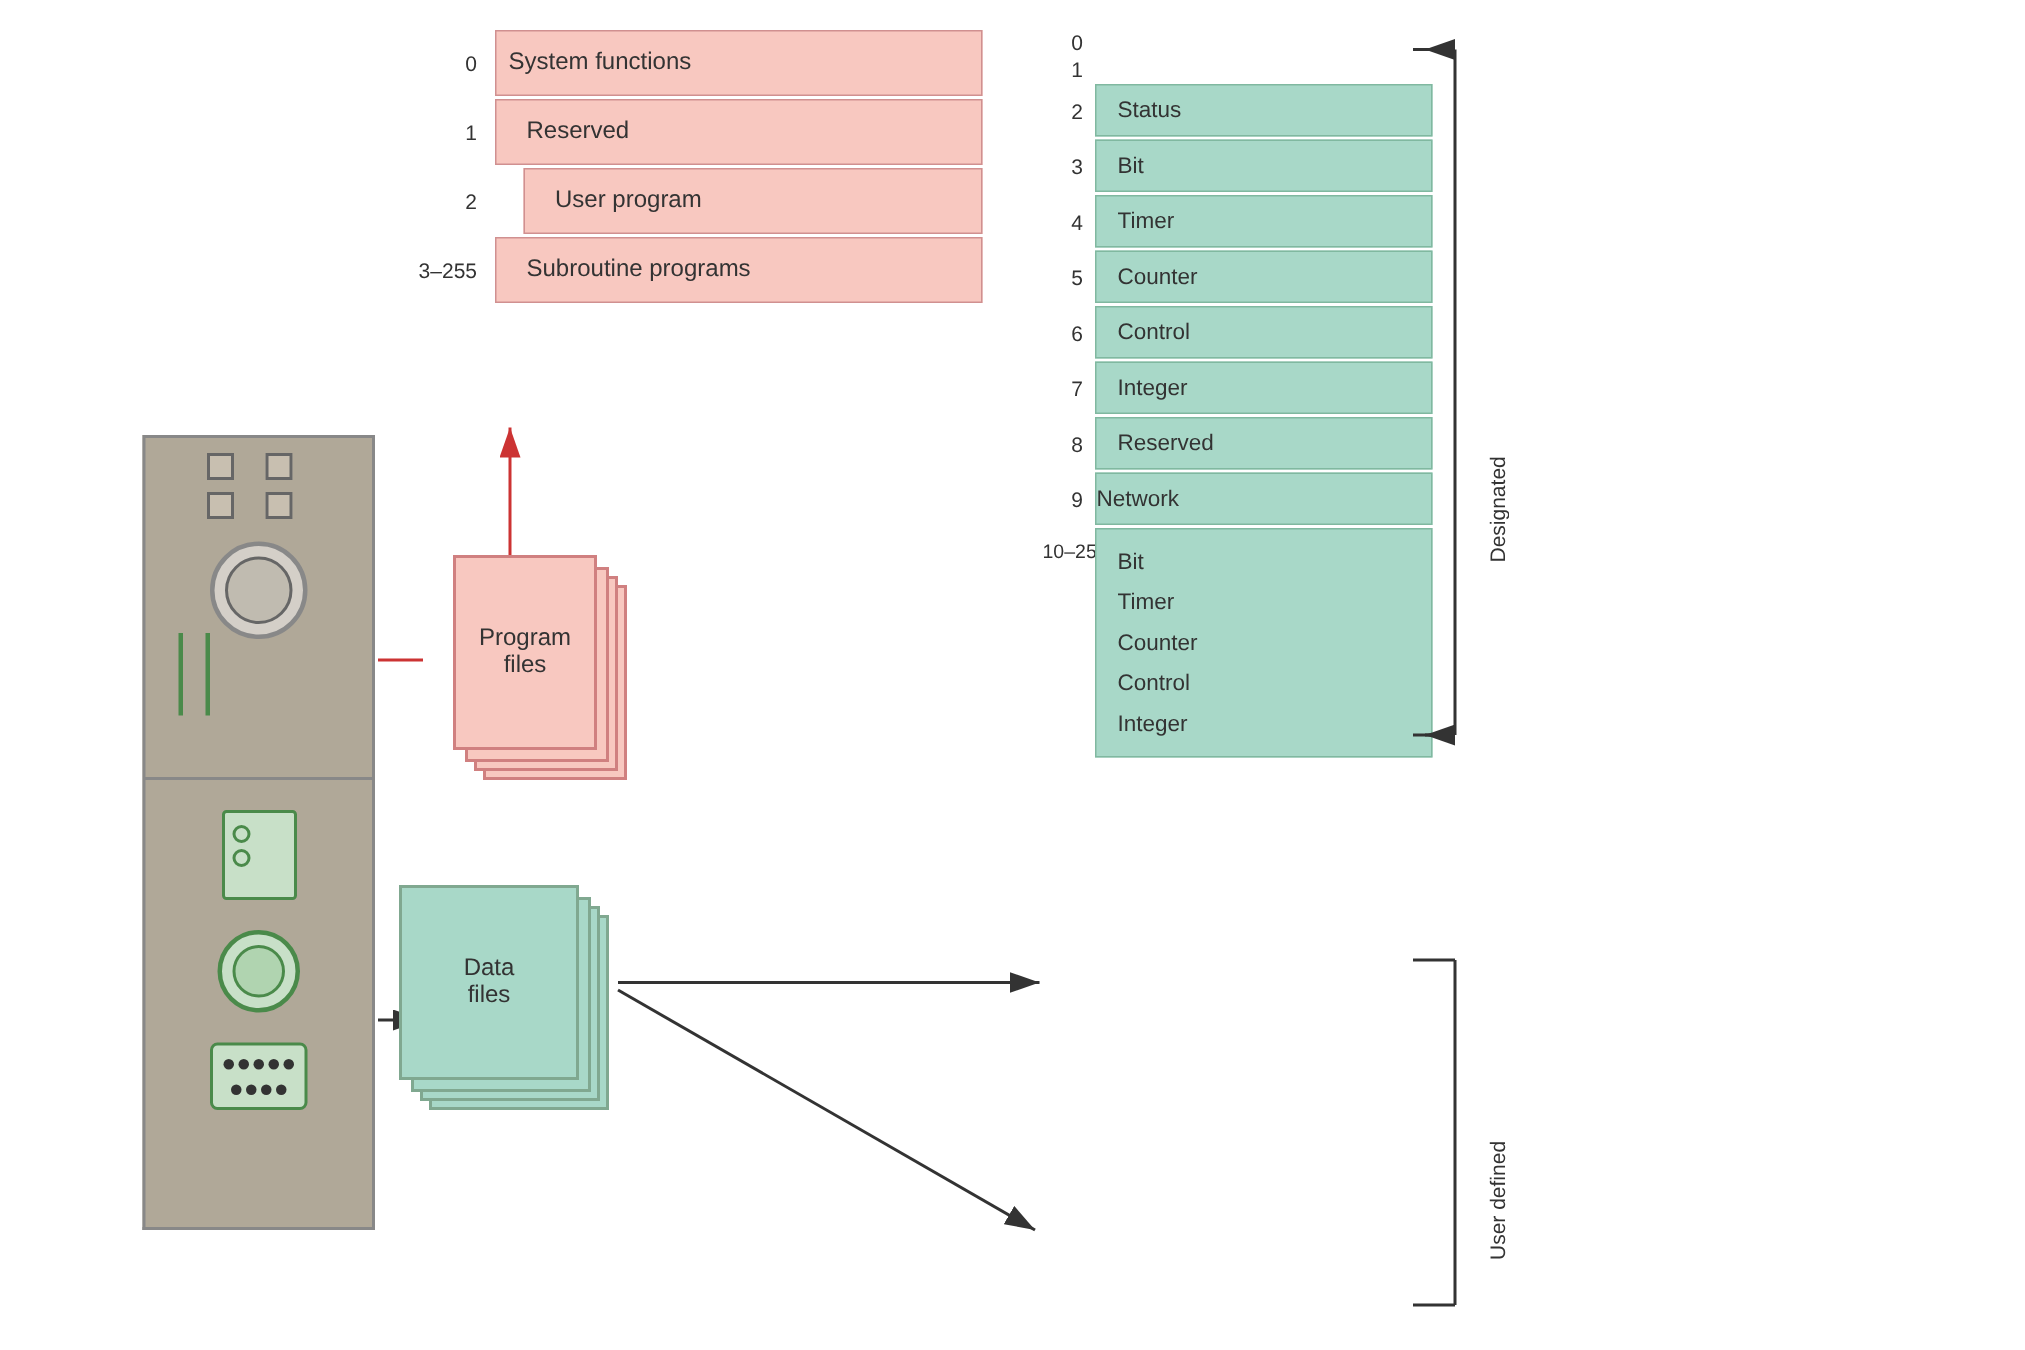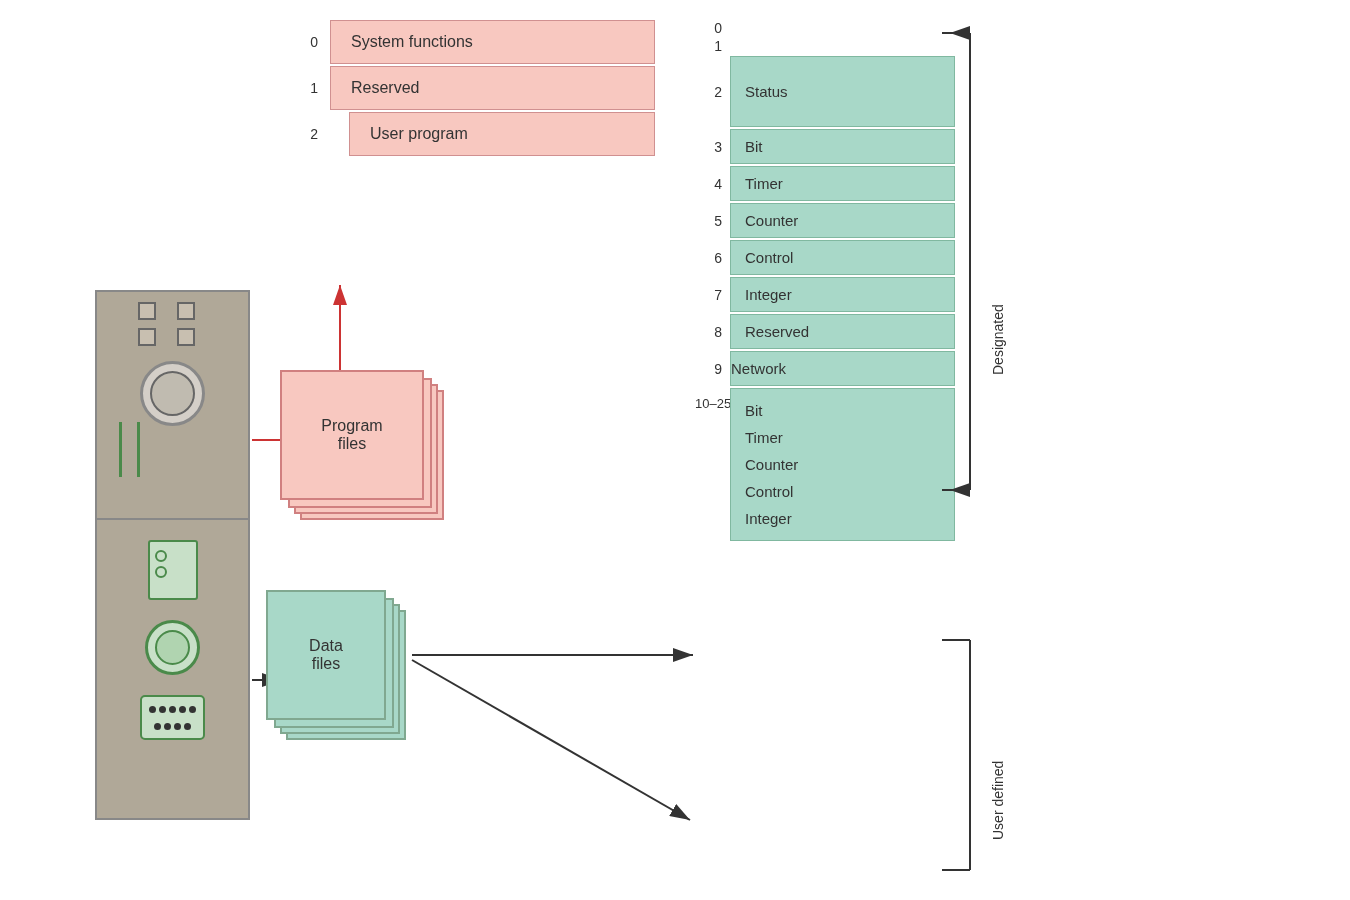--- a/index.html
+++ b/index.html
@@ -206,24 +206,25 @@
     .program-files-stack {
       position: absolute;
       left: 280px;
       top: 370px;
       width: 130px;
       height: 160px;
     }
 
     .stack-page {
       position: absolute;
-      width: 144px;
+      width: 96px;
       height: 130px;
       border: 2px solid #d08080;
       background: #f8c8c0;
+      margin-left: 22px;
     }
 
     
     .data-files-stack {
       position: absolute;
       left: 266px;
       top: 590px;
       width: 130px;
       height: 160px;
     }
@@ -254,42 +255,46 @@
 
   </style>
 </head>
 <body>
 
 <div class="main-container">
 
   <div class="program-table" style="left: 265px; top: 20px; width: 390px;">
       <div class="program-row" style="display: flex; align-items: center; margin-bottom: 2px; background: transparent; border: none;">
       <span style="width:65px;text-align:right;padding-right:12px;font-size:14px;color:#333;">0</span>
-      <span style="flex:1;padding:12px 20px;font-size:16px;color:#333;background:#f8c8c0;border:1px solid #d09090;">System functions</span>
+      <span style="flex:1;padding:12px 8px;font-size:16px;color:#333;background:#f8c8c0;border:1px solid #d09090;">System functions</span>
     </div>
       <div class="program-row" style="display: flex; align-items: center; margin-bottom: 2px; background: transparent; border: none;">
       <span style="width:65px;text-align:right;padding-right:12px;font-size:14px;color:#333;">1</span>
       <span style="flex:1;padding:12px 20px;font-size:16px;color:#333;background:#f8c8c0;border:1px solid #d09090;">Reserved</span>
     </div>
       <div class="program-row" style="display: flex; align-items: center; margin-bottom: 2px; background: transparent; border: none;">
       <span style="width:65px;text-align:right;padding-right:12px;font-size:14px;color:#333;">2</span>
       <span style="flex:1;padding:12px 20px;font-size:16px;color:#333;background:#f8c8c0;border:1px solid #d09090;margin-left:19px;">User program</span>
     </div>
+      <div class="program-row" style="display: flex; align-items: center; margin-bottom: 2px; background: transparent; border: none;">
+      <span style="width:65px;text-align:right;padding-right:12px;font-size:14px;color:#333;">3–255</span>
+      <span style="flex:1;padding:12px 20px;font-size:16px;color:#333;background:#f8c8c0;border:1px solid #d09090;">Subroutine programs</span>
+    </div>
     </div>
 
   <div class="data-table" style="left: 695px; top: 20px; width: 260px;">
       <div style="display: flex; align-items: center; margin-bottom: 2px;">
       <span style="width:35px;text-align:right;padding-right:8px;font-size:14px;color:#333;flex-shrink:0;">0</span>
     </div>
       <div style="display: flex; align-items: center; margin-bottom: 2px;">
       <span style="width:35px;text-align:right;padding-right:8px;font-size:14px;color:#333;flex-shrink:0;">1</span>
     </div>
       <div style="display: flex; align-items: center; margin-bottom: 2px;">
       <span style="width:35px;text-align:right;padding-right:8px;font-size:14px;color:#333;flex-shrink:0;">2</span>
-      <span style="flex:1;padding:26px 14px;font-size:15px;color:#333;background:#a8d8c8;border:1px solid #80b8a0;">Status</span>
+      <span style="flex:1;padding:8px 14px;font-size:15px;color:#333;background:#a8d8c8;border:1px solid #80b8a0;">Status</span>
     </div>
       <div style="display: flex; align-items: center; margin-bottom: 2px;">
       <span style="width:35px;text-align:right;padding-right:8px;font-size:14px;color:#333;flex-shrink:0;">3</span>
       <span style="flex:1;padding:8px 14px;font-size:15px;color:#333;background:#a8d8c8;border:1px solid #80b8a0;">Bit</span>
     </div>
       <div style="display: flex; align-items: center; margin-bottom: 2px;">
       <span style="width:35px;text-align:right;padding-right:8px;font-size:14px;color:#333;flex-shrink:0;">4</span>
       <span style="flex:1;padding:8px 14px;font-size:15px;color:#333;background:#a8d8c8;border:1px solid #80b8a0;">Timer</span>
     </div>
       <div style="display: flex; align-items: center; margin-bottom: 2px;">

